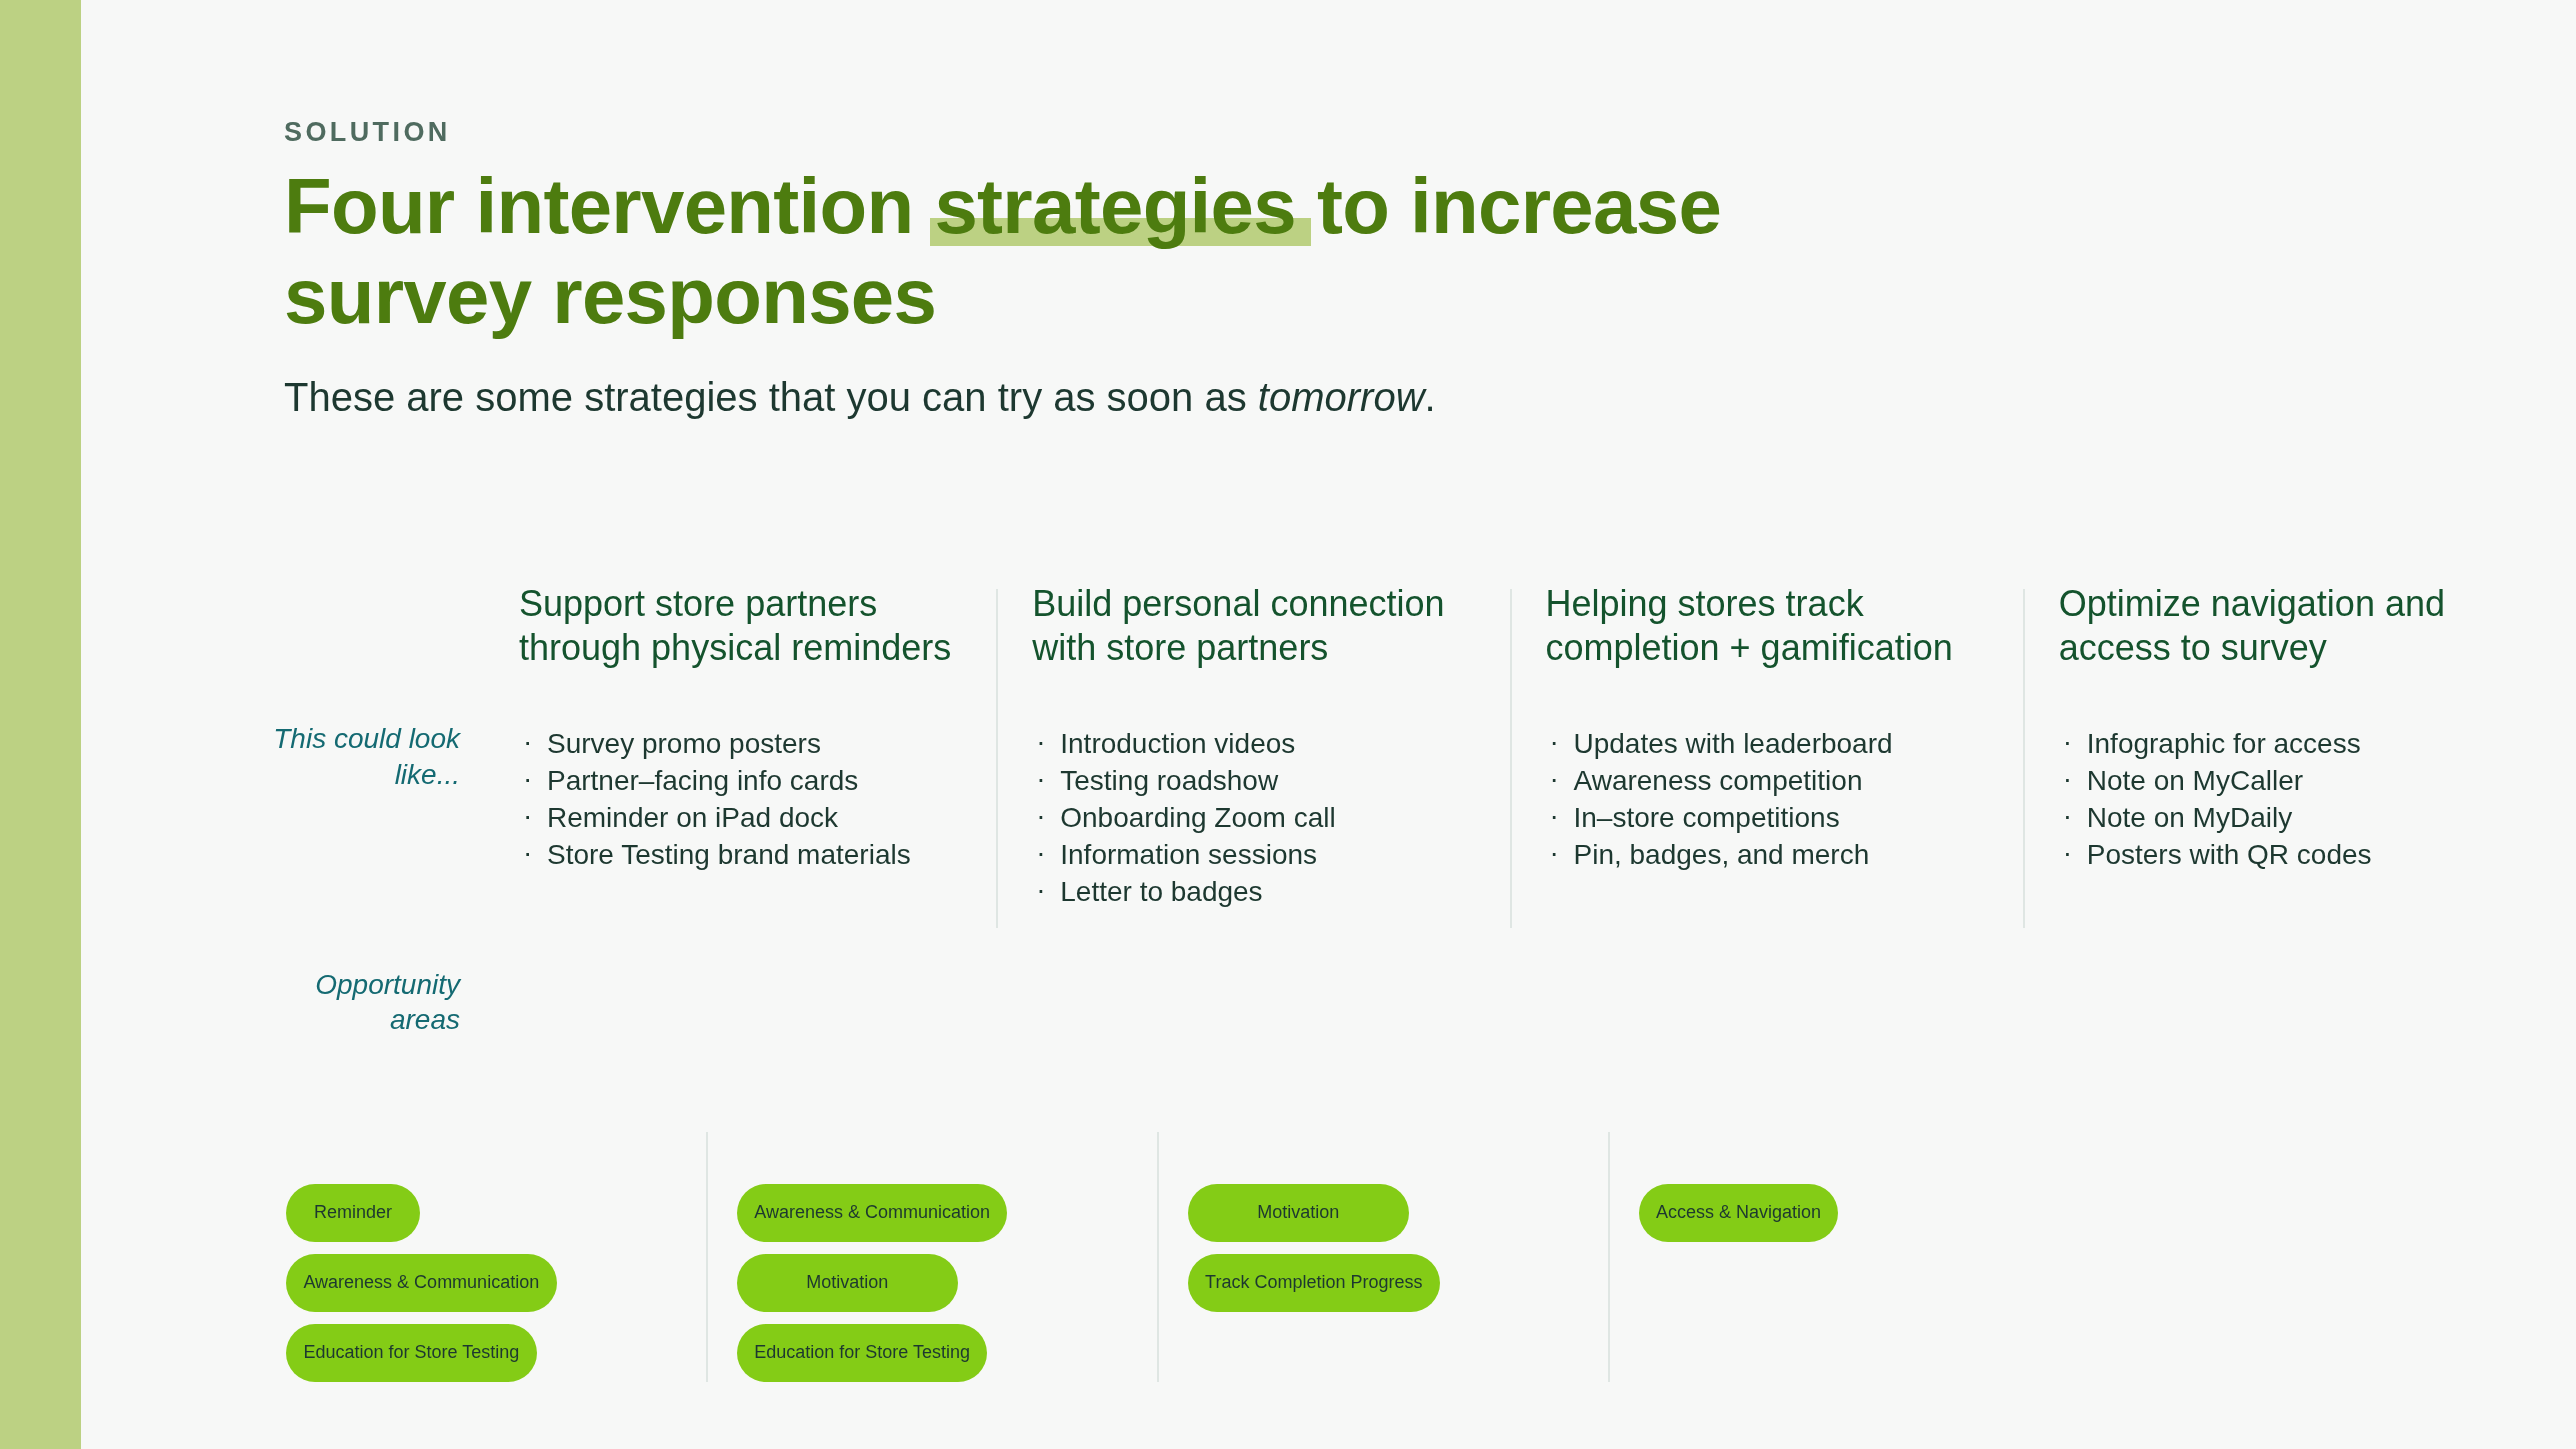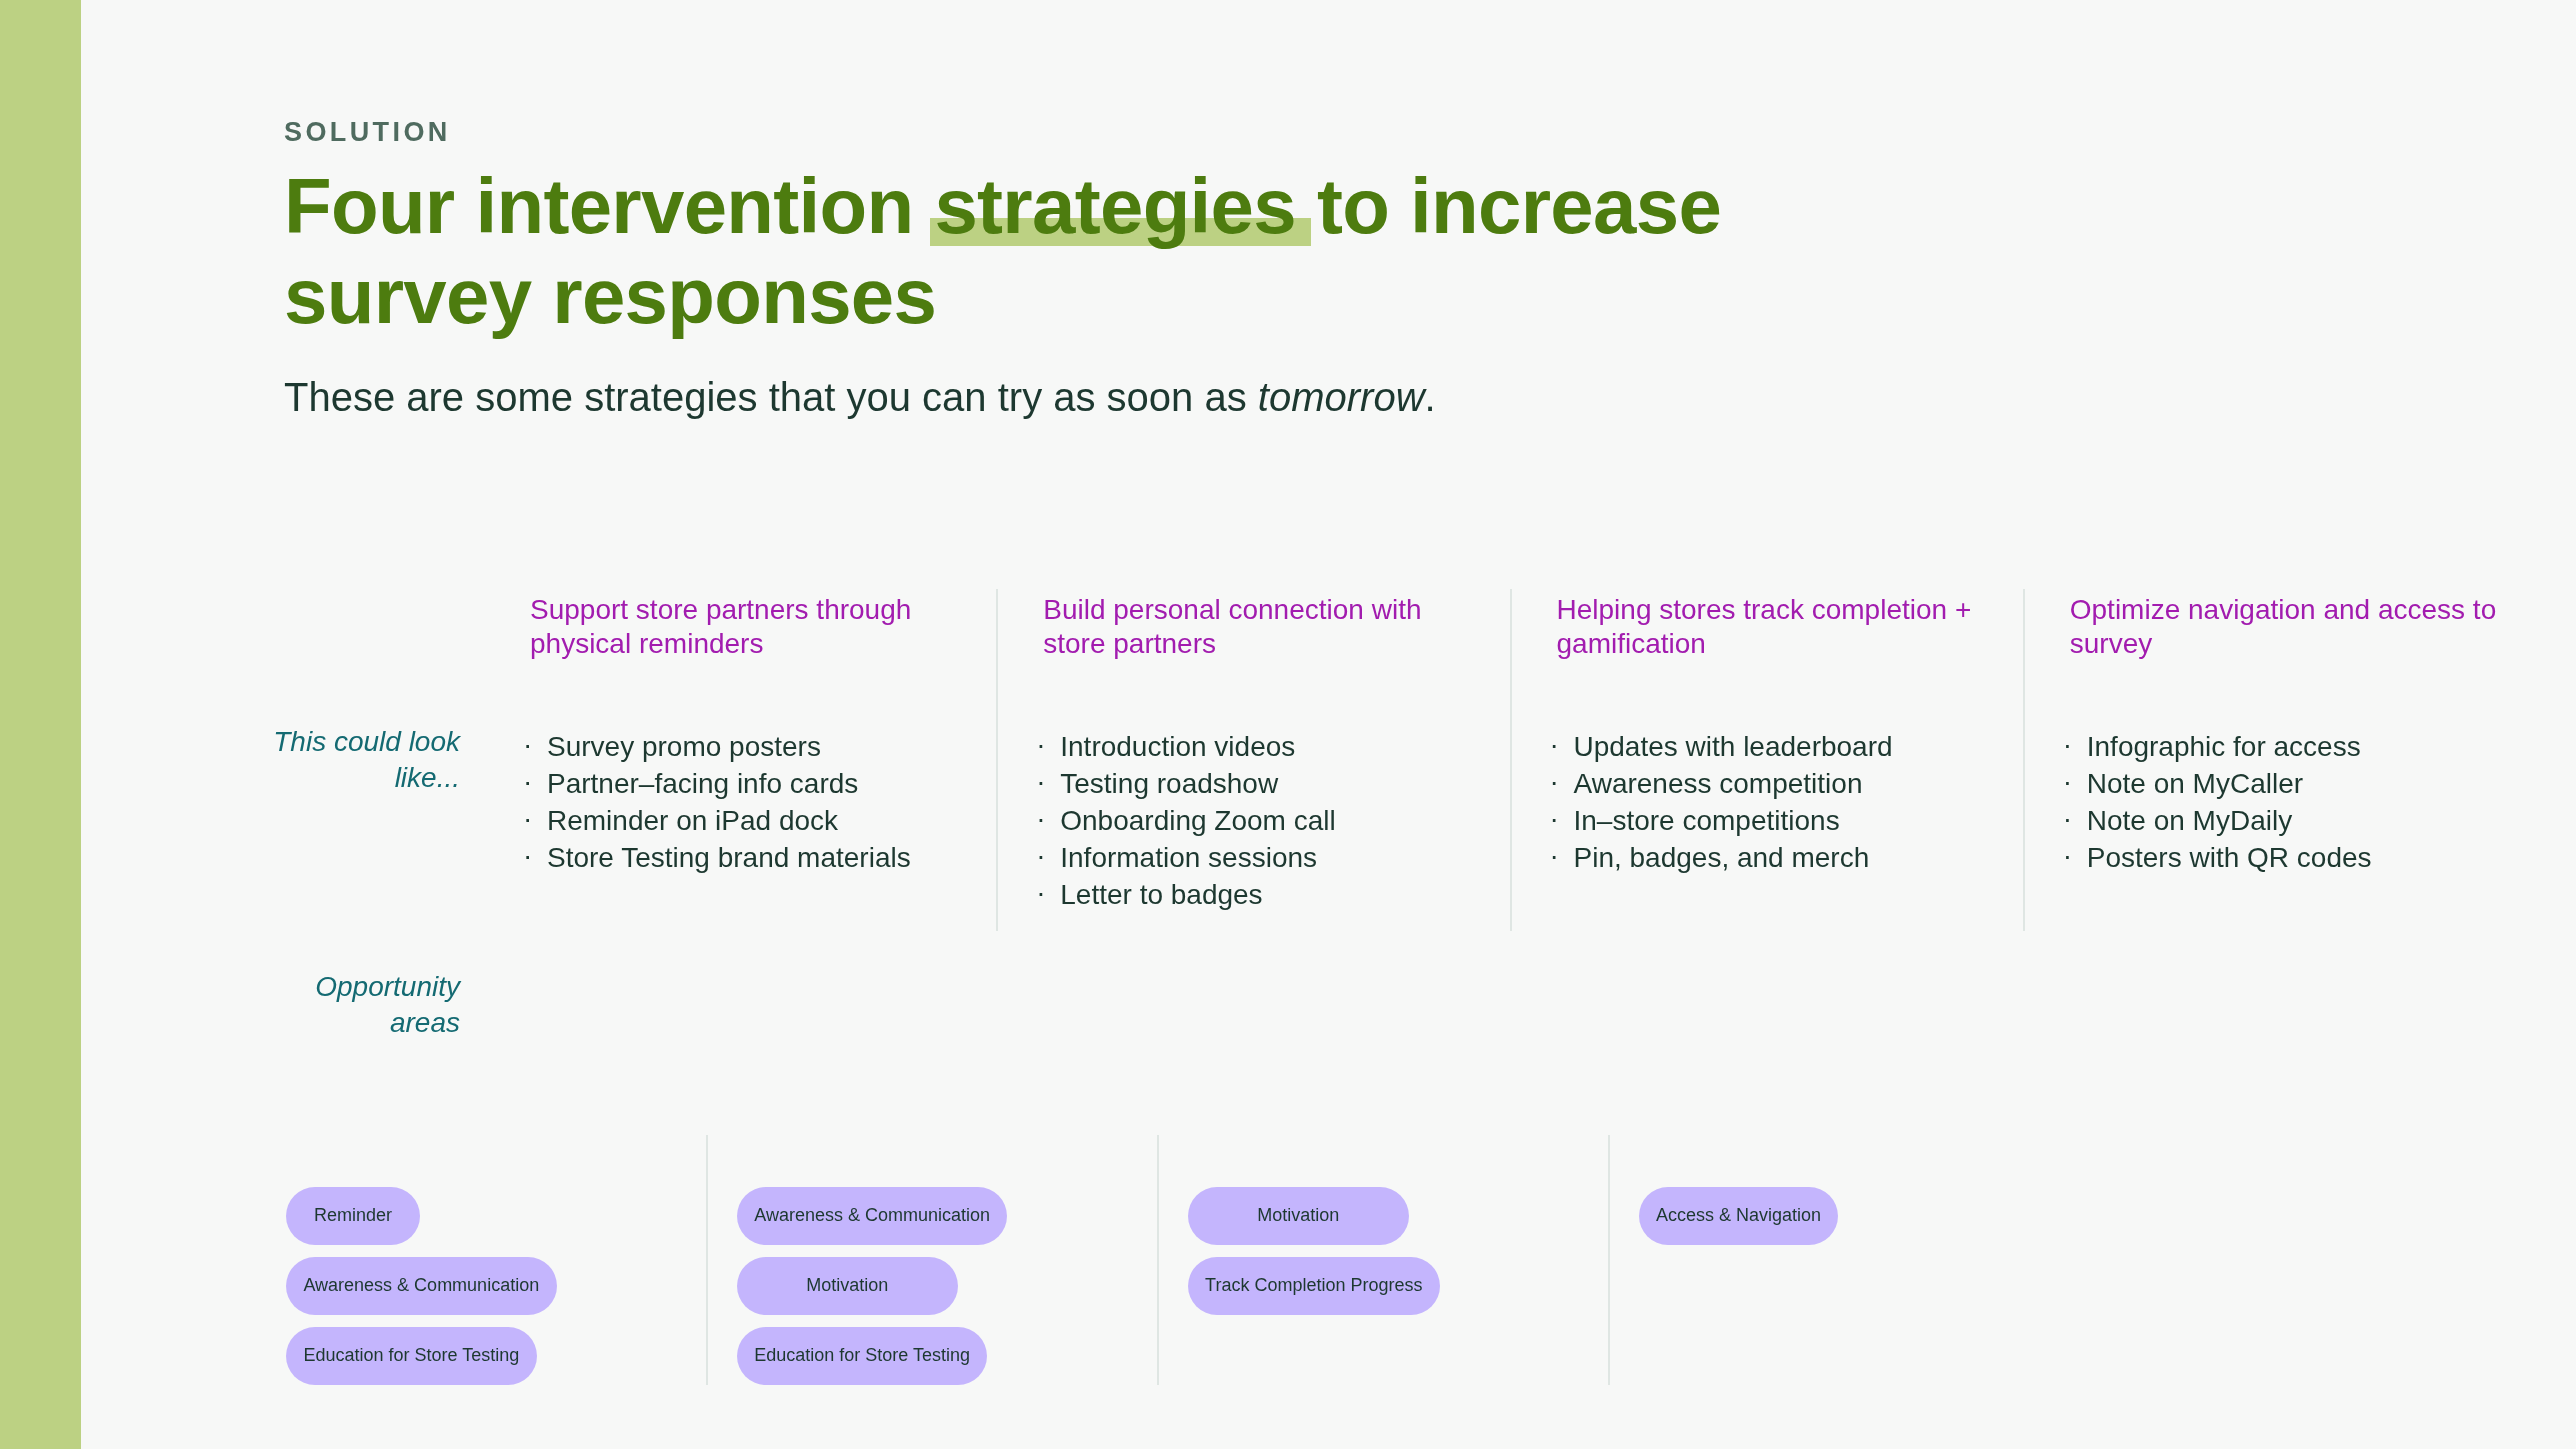--- a/index.html
+++ b/index.html
@@ -116,24 +116,24 @@
     left: 0;
     top: 0;
     bottom: 0;
     width: 2px;
     background: #dfe6e3;
   }
 
   
   .row-head .col.sep::before { top: 12px; bottom: -6.7px; }
   .col-title {
-    font-size: 28px;
+    font-size: 36px;
     line-height: 1.21;
-    color: #a21caf;
-    margin: 16px;
+    color: #14532d;
+    margin: 5px;
     font-weight: normal;
   }
 
   
   .row-bullets { margin-top: 47px; }
   .row-bullets .col.sep::before { top: -62px; bottom: -12px; }
   ul.bullets {
     list-style: none;
     margin: 5px;
     padding: 0;
@@ -159,21 +159,21 @@
   .row-pills { margin-top: 40px; flex-direction: column; }
   .row-pills .rowlabel { padding-top: 10.7px; }
   .row-pills .col.sep::before { top: -52px; bottom: 0; }
   .pillwrap {
     display: flex;
     flex-wrap: wrap;
     gap: 12px 14.8px;
     max-width: 470px;
   }
   .pill {
-    background: #c4b5fd;
+    background: #84cc16;
     border-radius: 31px;
     min-height: 58px;
     padding: 5.4px 17.4px;
     display: flex;
     align-items: center;
     justify-content: center;
     text-align: center;
     font-size: 18px;
     line-height: 1.28;
     color: #1d3830;

